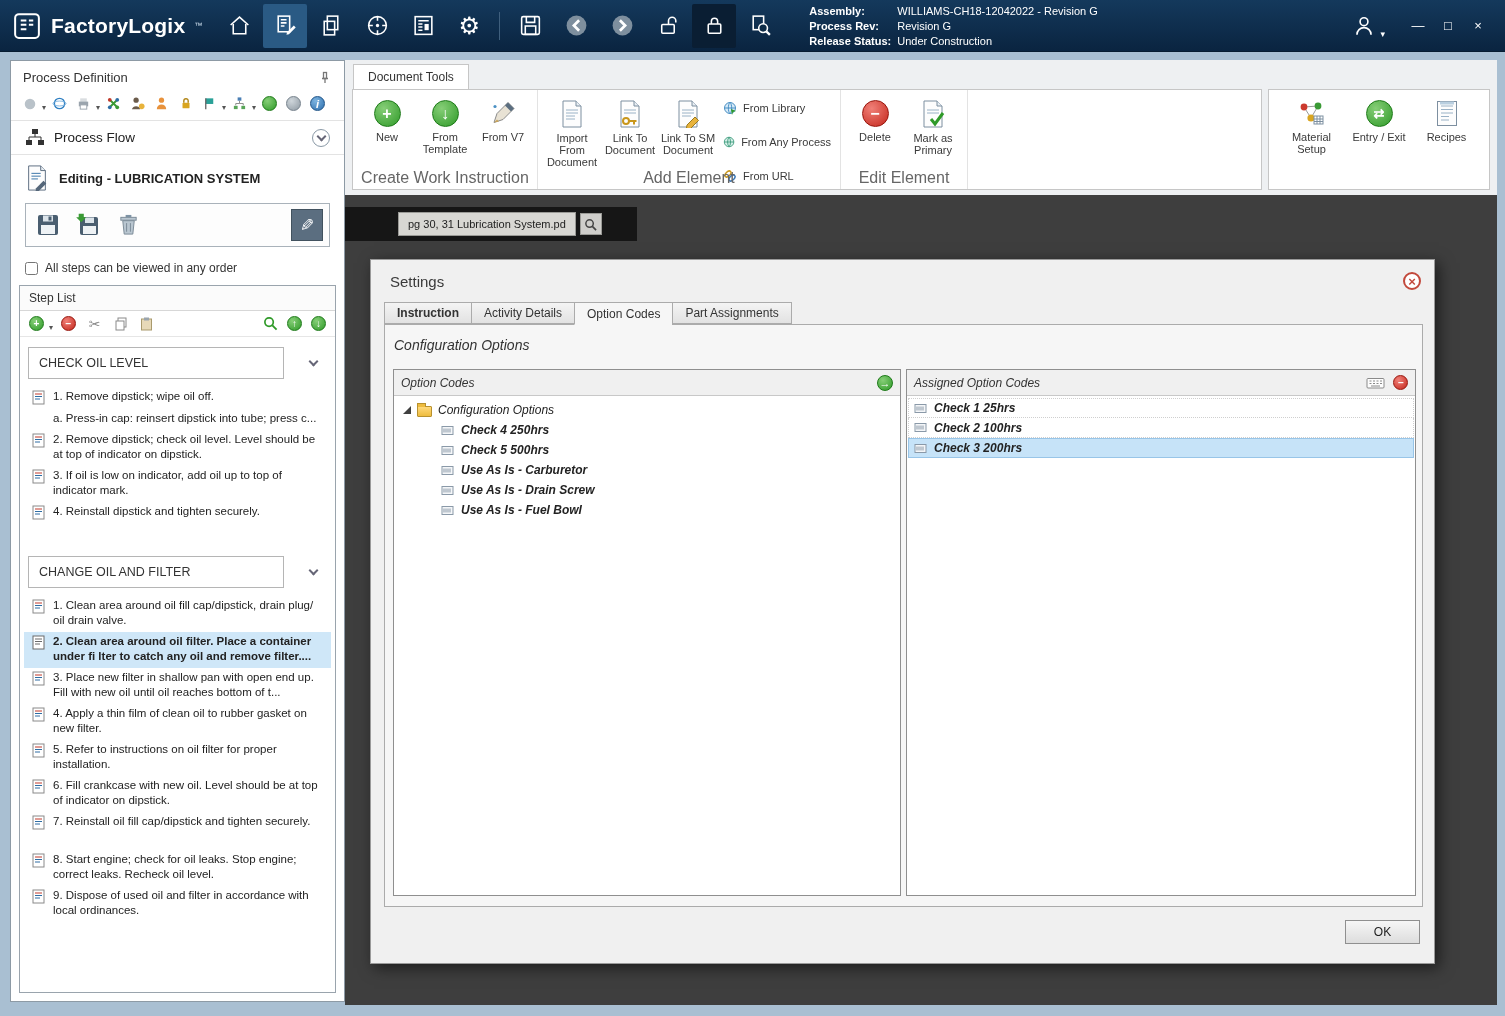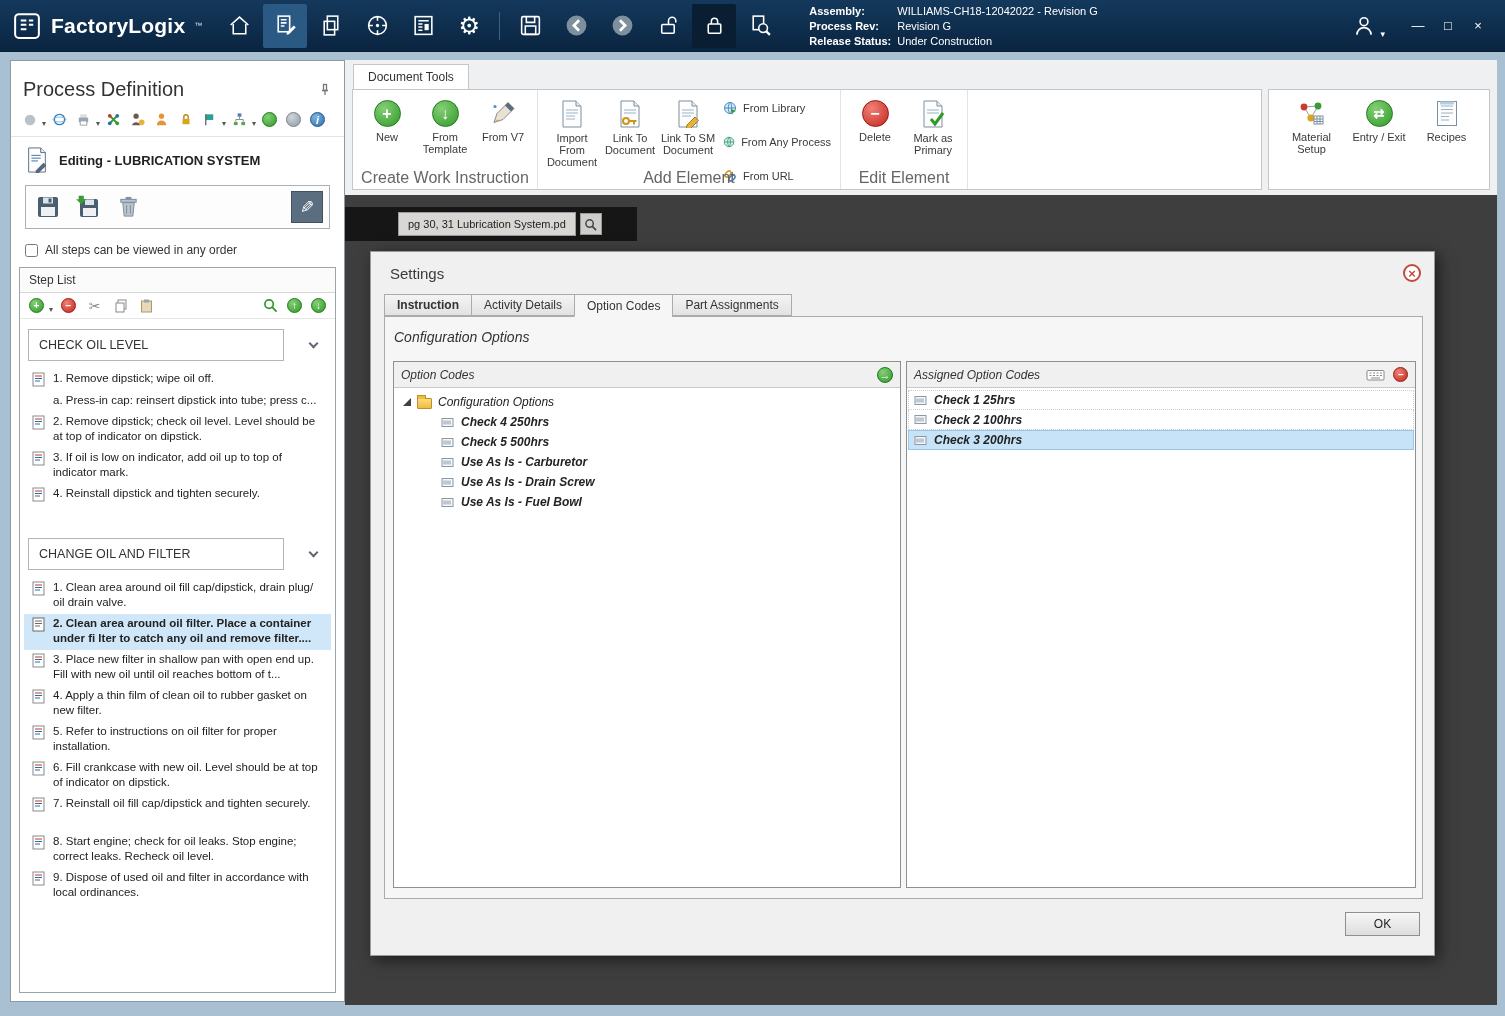--- a/index.html
+++ b/index.html
@@ -27,21 +27,21 @@
   .user-btn{display:flex;align-items:flex-end;gap:3px;margin-right:18px;}
   .user-btn .tbi{width:26px;height:26px;}
   .dd-caret-w::after{content:"\25BE";color:#fff;font-size:9px;}
   .win-btn{width:30px;height:26px;display:flex;align-items:center;justify-content:center;color:#fff;font-size:13px;}
 
   
   .sidebar{position:absolute;left:10px;top:60px;width:335px;height:942px;background:#fff;border:1px solid #8d9aa5;display:flex;flex-direction:column;}
   .main{position:absolute;left:345px;top:60px;width:1152px;height:945px;}
 
   
-  .sb-title{display:flex;align-items:center;padding:17px 12px 5px;font-size:20px;color:#333;}
+  .sb-title{display:flex;align-items:center;padding:9px 12px 5px;font-size:13px;color:#333;}
   .pin{margin-left:auto;}
   .mini-bar{display:flex;align-items:center;gap:7px;padding:5px 10px 8px;border-bottom:1px solid #e3e3e3;}
   .mini{width:17px;height:17px;display:flex;align-items:center;justify-content:center;}
   .has-dd{position:relative;margin-right:6px;}
   .has-dd::after{content:"\25BE";position:absolute;right:-8px;bottom:0;font-size:8px;color:#555;}
   .pf-row{display:flex;align-items:center;gap:9px;padding:7px 14px;border-bottom:1px solid #e3e3e3;}
   .pf-label{font-size:13.5px;color:#222;}
   .collapse-btn{margin-left:auto;width:18px;height:18px;border:1.6px solid #8a99a6;border-radius:50%;display:flex;align-items:center;justify-content:center;}
   .chev{width:7px;height:7px;border-right:2px solid #667;border-bottom:2px solid #667;transform:rotate(45deg);margin-top:-3px;}
   .edit-row{display:flex;align-items:center;gap:10px;padding:10px 14px 8px;}
@@ -91,21 +91,21 @@
   .small-stack{display:flex;flex-direction:column;gap:20px;padding:8px 4px 0 6px;width:118px;}
   .small-item{display:flex;align-items:center;gap:6px;font-size:11px;color:#3a3a3a;white-space:nowrap;}
 
   
   .content{position:absolute;left:0;top:135px;width:1152px;height:810px;background:#3e3e3e;}
   .doc-strip{position:absolute;left:0;top:12px;width:292px;height:34px;background:#161616;display:flex;align-items:center;}
   .doc-tab{margin-left:53px;height:24px;padding:0 9px;background:#d8d7d3;border:1px solid #9a9a96;display:flex;align-items:center;font-size:11px;color:#222;}
   .doc-zoom{margin-left:4px;width:22px;height:22px;background:#cfcecb;border:1px solid #9a9a96;display:flex;align-items:center;justify-content:center;}
 
   
-  .dialog{position:absolute;left:25px;top:56px;width:1065px;height:705px;background:#f0f0f0;border:1px solid #9a9a9a;box-shadow:4px 4px 14px rgba(0,0,0,.55);}
+  .dialog{position:absolute;left:25px;top:64px;width:1065px;height:705px;background:#f0f0f0;border:1px solid #9a9a9a;box-shadow:4px 4px 14px rgba(0,0,0,.55);}
   .dlg-title{position:absolute;left:19px;top:13px;font-size:15px;color:#3a3a3a;}
   .dlg-close{position:absolute;right:13px;top:12px;width:18px;height:18px;border:2px solid #c2493c;border-radius:50%;background:#fff;display:flex;align-items:center;justify-content:center;}
   .dlg-close::before{content:"\00D7";color:#c2493c;font-weight:bold;font-size:13px;line-height:1;}
   .dlg-tabs{position:absolute;left:13px;top:42px;display:flex;z-index:2;}
   .dtab{height:22px;display:flex;align-items:center;padding:0 12px;font-size:12px;color:#333;background:linear-gradient(#f4f4f4,#e2e2e2);border:1px solid #ababab;border-right:none;}
   .dtab:last-child{border-right:1px solid #ababab;}
   .dtab.bold{font-weight:bold;}
   .dtab.active{background:#f6f6f6;height:23px;margin-bottom:-1px;border-bottom:1px solid #f6f6f6;}
   .dlg-body{position:absolute;left:13px;top:64px;width:1039px;height:583px;background:#f6f6f6;border:1px solid #ababab;font-style:italic;}
   .dlg-heading{position:absolute;left:9px;top:12px;font-size:14px;color:#333;}
@@ -319,20 +319,32 @@
         <span class="cir c15 green"></span>
       </span>
     <span class="mini">
         <span class="cir c15 gray"></span>
       </span>
     <span class="mini">
         <span class="cir c15 blue g-info"></span>
       </span>
   </div>
 
+  <div class="pf-row">
+    <svg width="20" height="19" viewBox="0 0 20 19">
+        <rect x="7" y="1" width="6" height="5" fill="#333"></rect>
+        <path d="M10 6v3M4 9h12M4 9v3M16 9v3" stroke="#333" fill="none"></path>
+        <rect x="1" y="12" width="6" height="5" fill="#333"></rect>
+        <rect x="13" y="12" width="6" height="5" fill="#333"></rect>
+      </svg>
+    <span class="pf-label">Process Flow</span>
+    <span class="collapse-btn">
+        <span class="chev"></span>
+      </span>
+  </div>
 
   <div class="edit-row">
     <svg width="24" height="26" viewBox="0 0 24 28">
         <path d="M3 1h13l5 5v21H3z" fill="#fdfdfd" stroke="#55677a"></path>
         <path d="M16 1v5h5" fill="#e8eef3" stroke="#55677a"></path>
         <path d="M6 9h10M6 12h10M6 15h7" stroke="#2e6da4"></path>
         <path d="M11 25l8-8 3 3-8 8-3.6.6z" fill="#55677a" stroke="none"></path>
       </svg>
     <span class="edit-label">Editing - LUBRICATION SYSTEM</span>
   </div>

